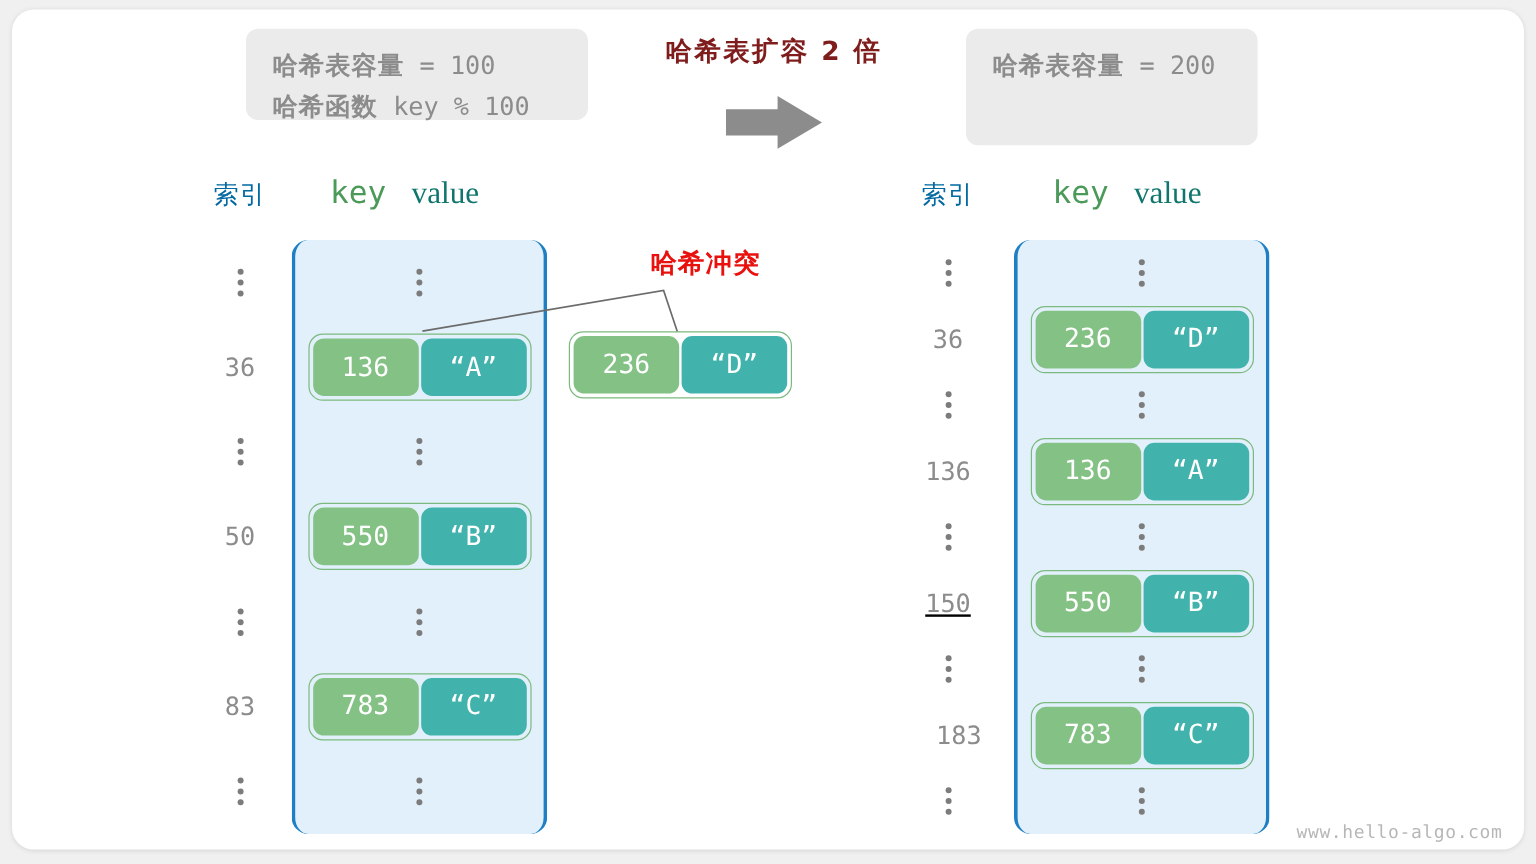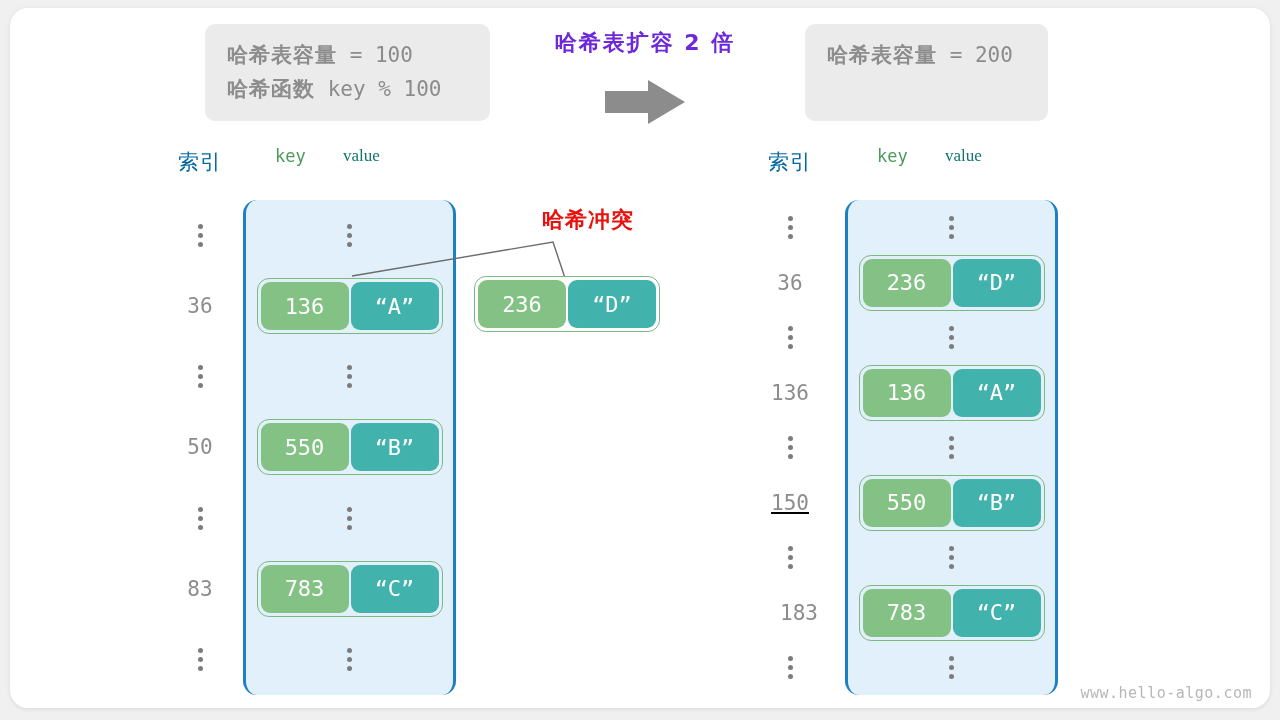--- a/index.html
+++ b/index.html
@@ -40,48 +40,48 @@
     color: #8c8c8c;
     white-space: pre;
     font-family: "DejaVu Sans Mono", "Liberation Mono", monospace;
     letter-spacing: 0px;
   }
   .infoline .cn {
     font-family: "DejaVu Sans", "Liberation Sans", sans-serif;
     font-weight: bold;
     letter-spacing: 1px;
   }
-  .infobox-left  { left: 205px; top: 24px; width: 285px; height: 97px; }
+  .infobox-left  { left: 205px; top: 24px; width: 285px; height: 76px; }
   .infobox-right { left: 805px; top: 24px; width: 243px; height: 97px; }
 
   
   .center-title {
     position: absolute;
     left: 530px;
     top: 28px;
     width: 230px;
     text-align: center;
     font-size: 22px;
     font-weight: bold;
-    color: #6d28d9;
+    color: #7f1d1d;
     letter-spacing: 2px;
     white-space: pre;
   }
   .arrow-wrap {
     position: absolute;
     left: 600px;
     top: 78px;
     width: 90px;
     height: 48px;
   }
 
   
   .col-head {
     position: absolute;
-    font-size: 17px;
+    font-size: 26px;
     font-family: "DejaVu Sans Mono", "Liberation Mono", monospace;
     white-space: pre;
   }
   .head-index {
     color: #0369a1;
     font-family: "DejaVu Sans", "Liberation Sans", sans-serif;
     font-size: 21px;
     letter-spacing: 1px;
   }
   .head-key   { color: #4c9a5a; }

